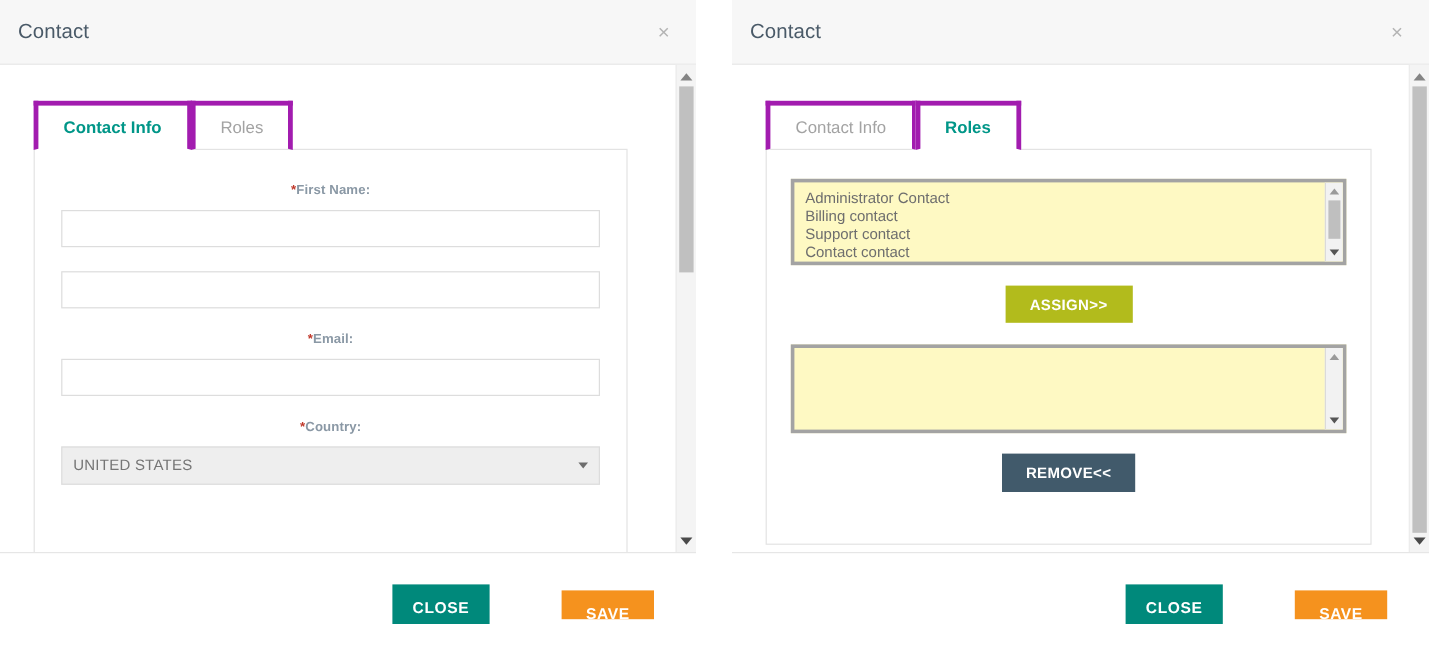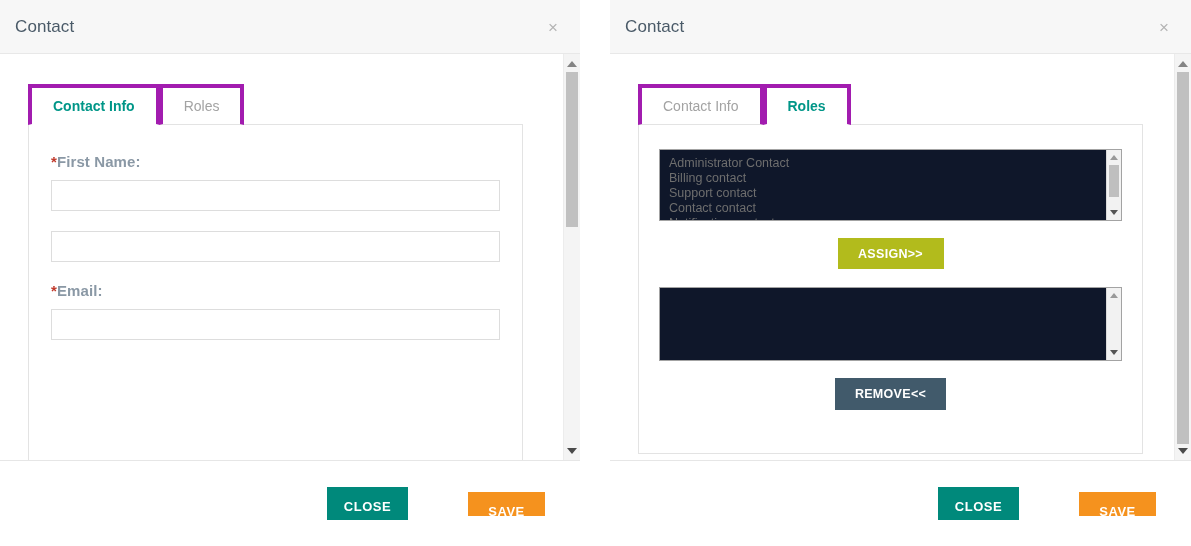--- a/index.html
+++ b/index.html
@@ -168,25 +168,26 @@
     background: #ffffff;
     position: relative;
     z-index: 1;
   }
   #panel-left  { width: 495px; min-height: 340px; padding: 28px 0 20px 0; }
   #panel-right { width: 505px; min-height: 330px; padding: 24px 0 22px 0; }
 
   
   .field { padding: 0 22px; margin-bottom: 20px; }
   .f-label {
-    font-size: 15px;
+    font-size: 11px;
     font-weight: bold;
     color: #8a98a5;
     margin-bottom: 10px;
     letter-spacing: .1px;
+    text-align: center;
   }
   .f-label .req { color: #c0392b; font-weight: bold; }
   .f-input {
     width: 100%;
     height: 31px;
     border: 1px solid #dddddd;
     background: #ffffff;
     font-size: 13px;
     color: #555;
     padding: 0 8px;
@@ -214,22 +215,22 @@
     transform: translateY(-50%);
     width: 0; height: 0;
     border-left: 4px solid transparent;
     border-right: 4px solid transparent;
     border-top: 5px solid #6d6d6d;
   }
 
   
   .roles-inner { padding: 0 20px; }
   .listbox {
-    border: 1px solid #a3a3a3;
-    background: #0f172a;
+    border: 3px solid #a3a3a3;
+    background: #fef9c3;
     display: flex;
     position: relative;
     overflow: hidden;
     justify-content: flex-end;
   }
   #listbox-available { height: 72px; }
   #listbox-assigned  { height: 74px; margin-top: 0; }
   .listbox .items {
     flex: 1 1 auto;
     padding: 6px 0 0 9px;
@@ -326,20 +327,27 @@
 
             <div class="field">
               <input class="f-input" type="text" value="" style="">
             </div>
 
             <div class="field">
               <div class="f-label"><span class="req">*</span><span>Email:</span></div>
               <input class="f-input" type="text" value="" style="">
             </div>
 
+            <div class="field">
+              <div class="f-label"><span class="req">*</span><span>Country:</span></div>
+              <div class="f-select">
+                <span>UNITED STATES</span>
+                <span class="caret"></span>
+              </div>
+            </div>
 
           </div>
         </div>
       </div>
 
       <div class="vscroll">
         <div class="arrow up">
             <i></i>
           </div>
         <div class="thumb" id="scroll-left-thumb"></div>

